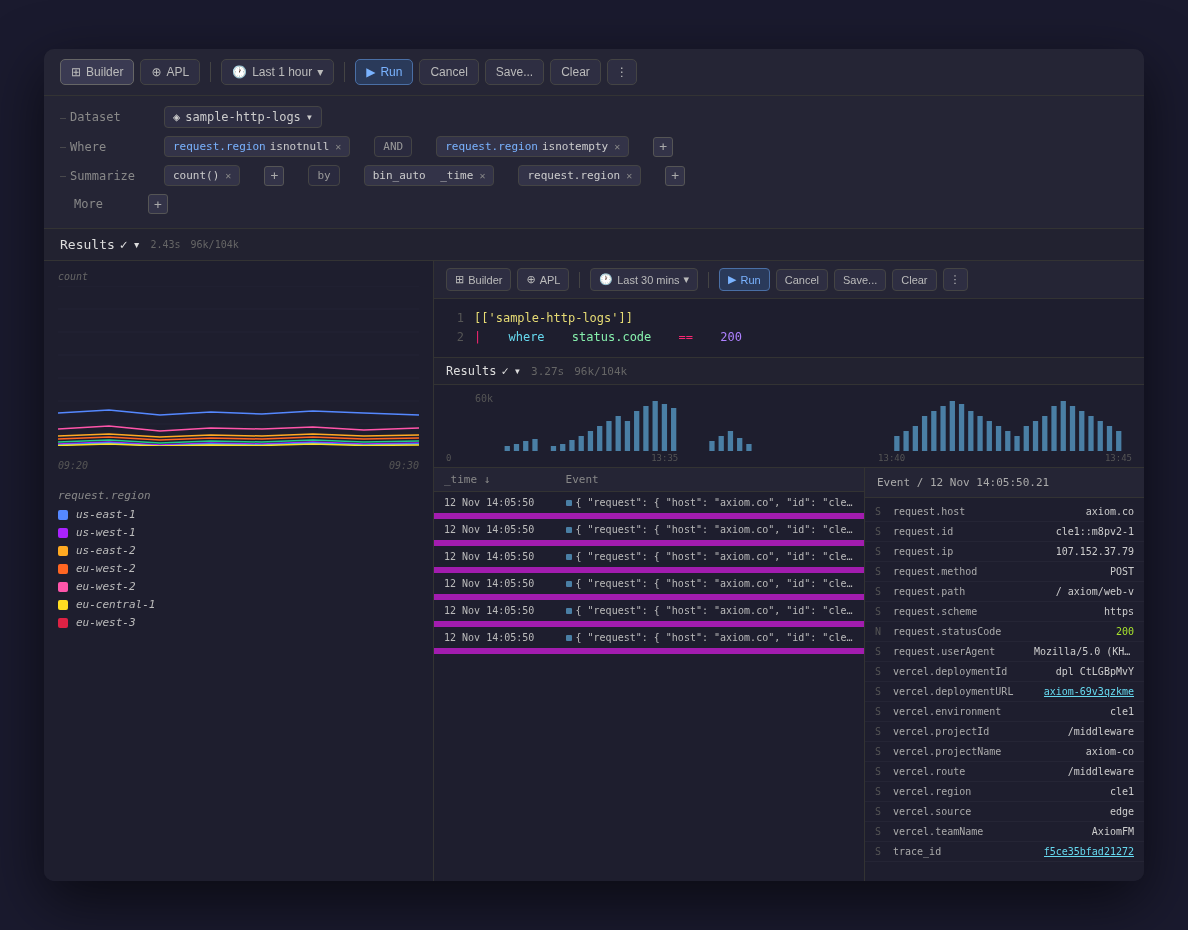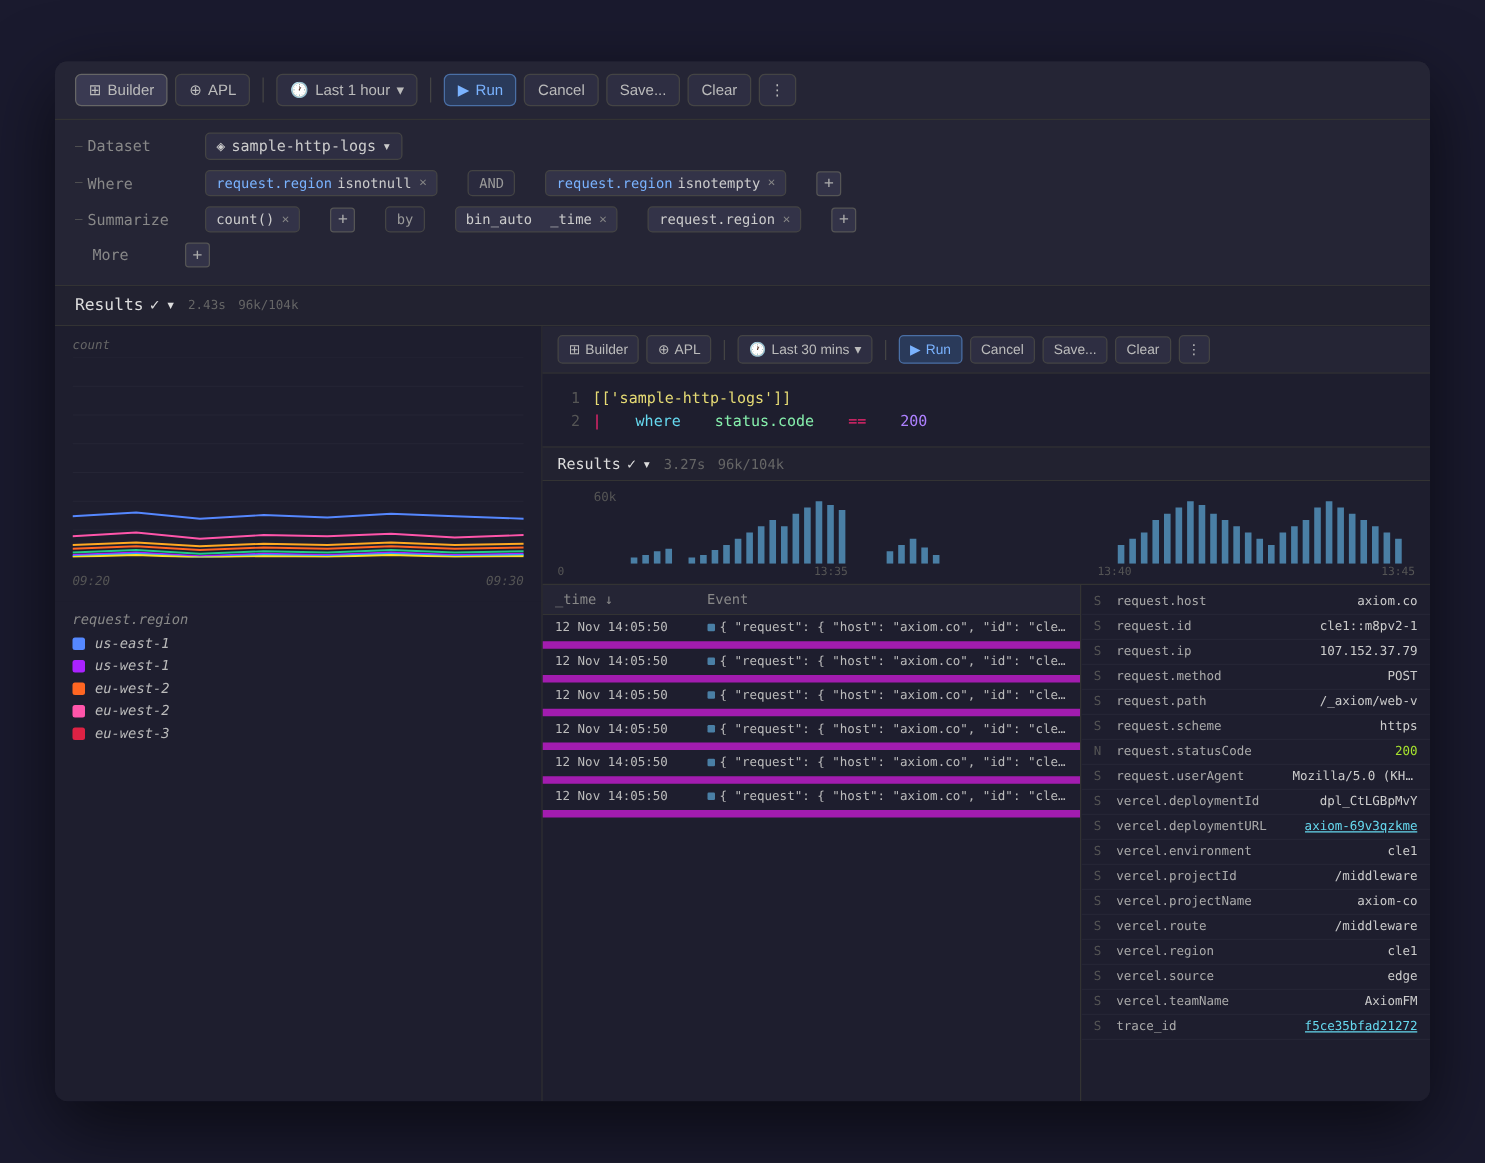--- a/index.html
+++ b/index.html
@@ -518,26 +518,34 @@
         <div class="legend-title">request.region</div>
         <div class="legend-item">
           <div class="legend-dot" style="background:#5588ff"></div>
           <span>us-east-1</span>
         </div>
         <div class="legend-item">
           <div class="legend-dot" style="background:#aa22ff"></div>
           <span>us-west-1</span>
         </div>
         <div class="legend-item">
+          <div class="legend-dot" style="background:#ffaa22"></div>
+          <span>us-east-2</span>
+        </div>
+        <div class="legend-item">
           <div class="legend-dot" style="background:#ff6622"></div>
           <span>eu-west-2</span>
         </div>
         <div class="legend-item">
           <div class="legend-dot" style="background:#ff55aa"></div>
           <span>eu-west-2</span>
+        </div>
+        <div class="legend-item">
+          <div class="legend-dot" style="background:#ffdd22"></div>
+          <span>eu-central-1</span>
         </div>
         <div class="legend-item">
           <div class="legend-dot" style="background:#dd2244"></div>
           <span>eu-west-3</span>
         </div>
       </div>
     </div>
 
     <div class="right-panel">
 
@@ -701,20 +709,21 @@
   </tr>
                 <tr>
     <td class="time-cell">12 Nov 14:05:50</td>
     <td class="event-cell"><span class="row-dot"></span>{ "request": { "host": "axiom.co", "id": "cle1::m8pv2-1694508950401-62379678021_axiom/web-vitals", "scheme": "https", "statusCode": 200 } }</td>
   </tr>
               </tbody>
           </table>
         </div>
 
         <div class="event-detail">
+          <div class="event-detail-header">Event / 12 Nov 14:05:50.21</div>
           <div class="event-fields" id="event-fields">
           <div class="field-row">
     <span class="field-prefix">S</span>
     <span class="field-name">request.host</span>
     <span class="field-value">axiom.co</span>
   </div>
               <div class="field-row">
     <span class="field-prefix">S</span>
     <span class="field-name">request.id</span>
     <span class="field-value">cle1::m8pv2-1</span>

